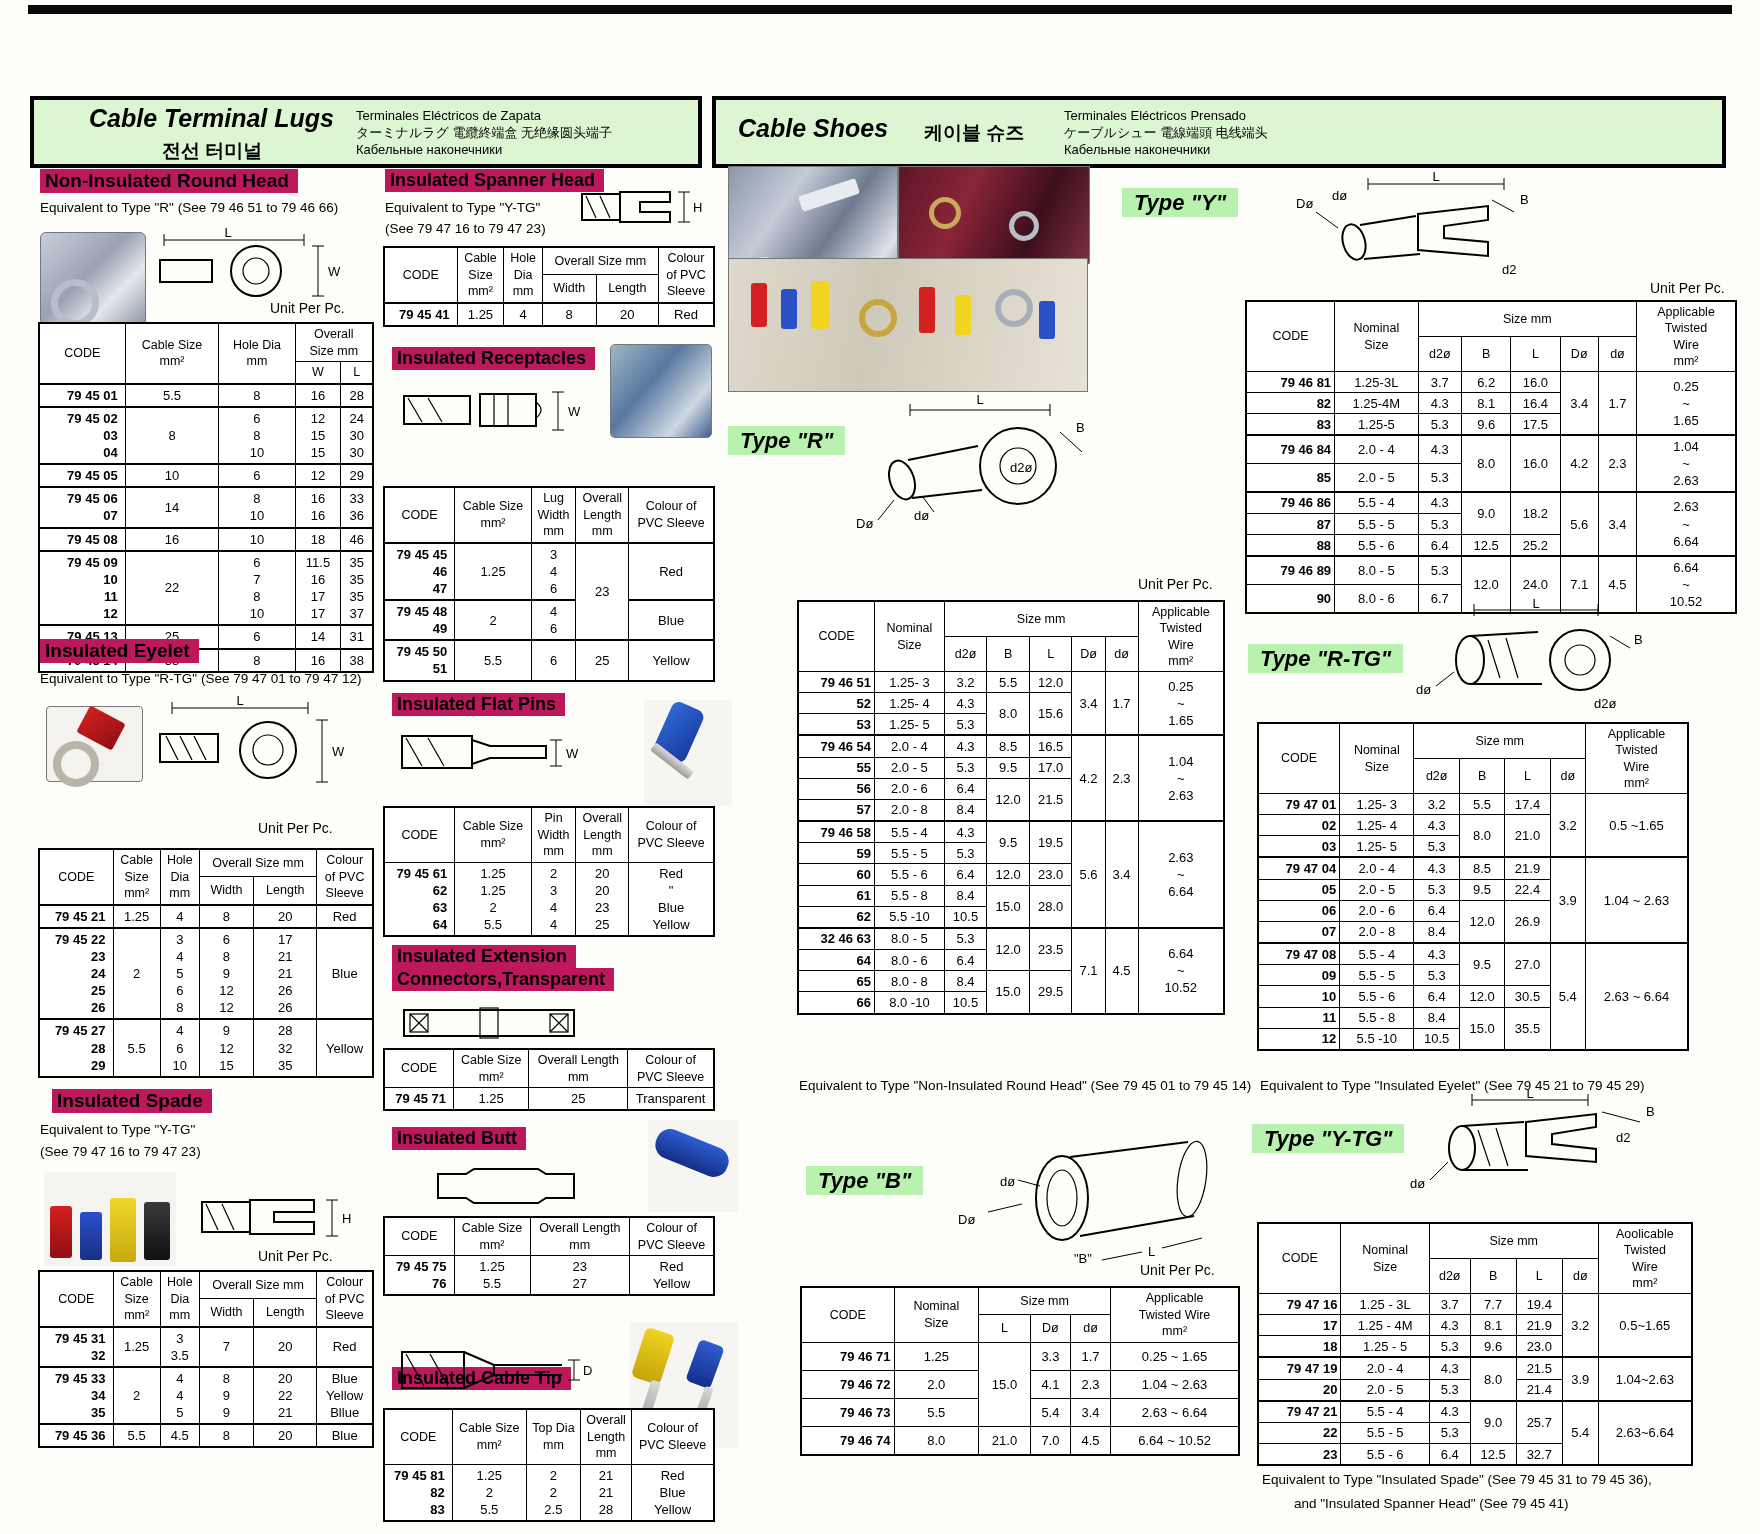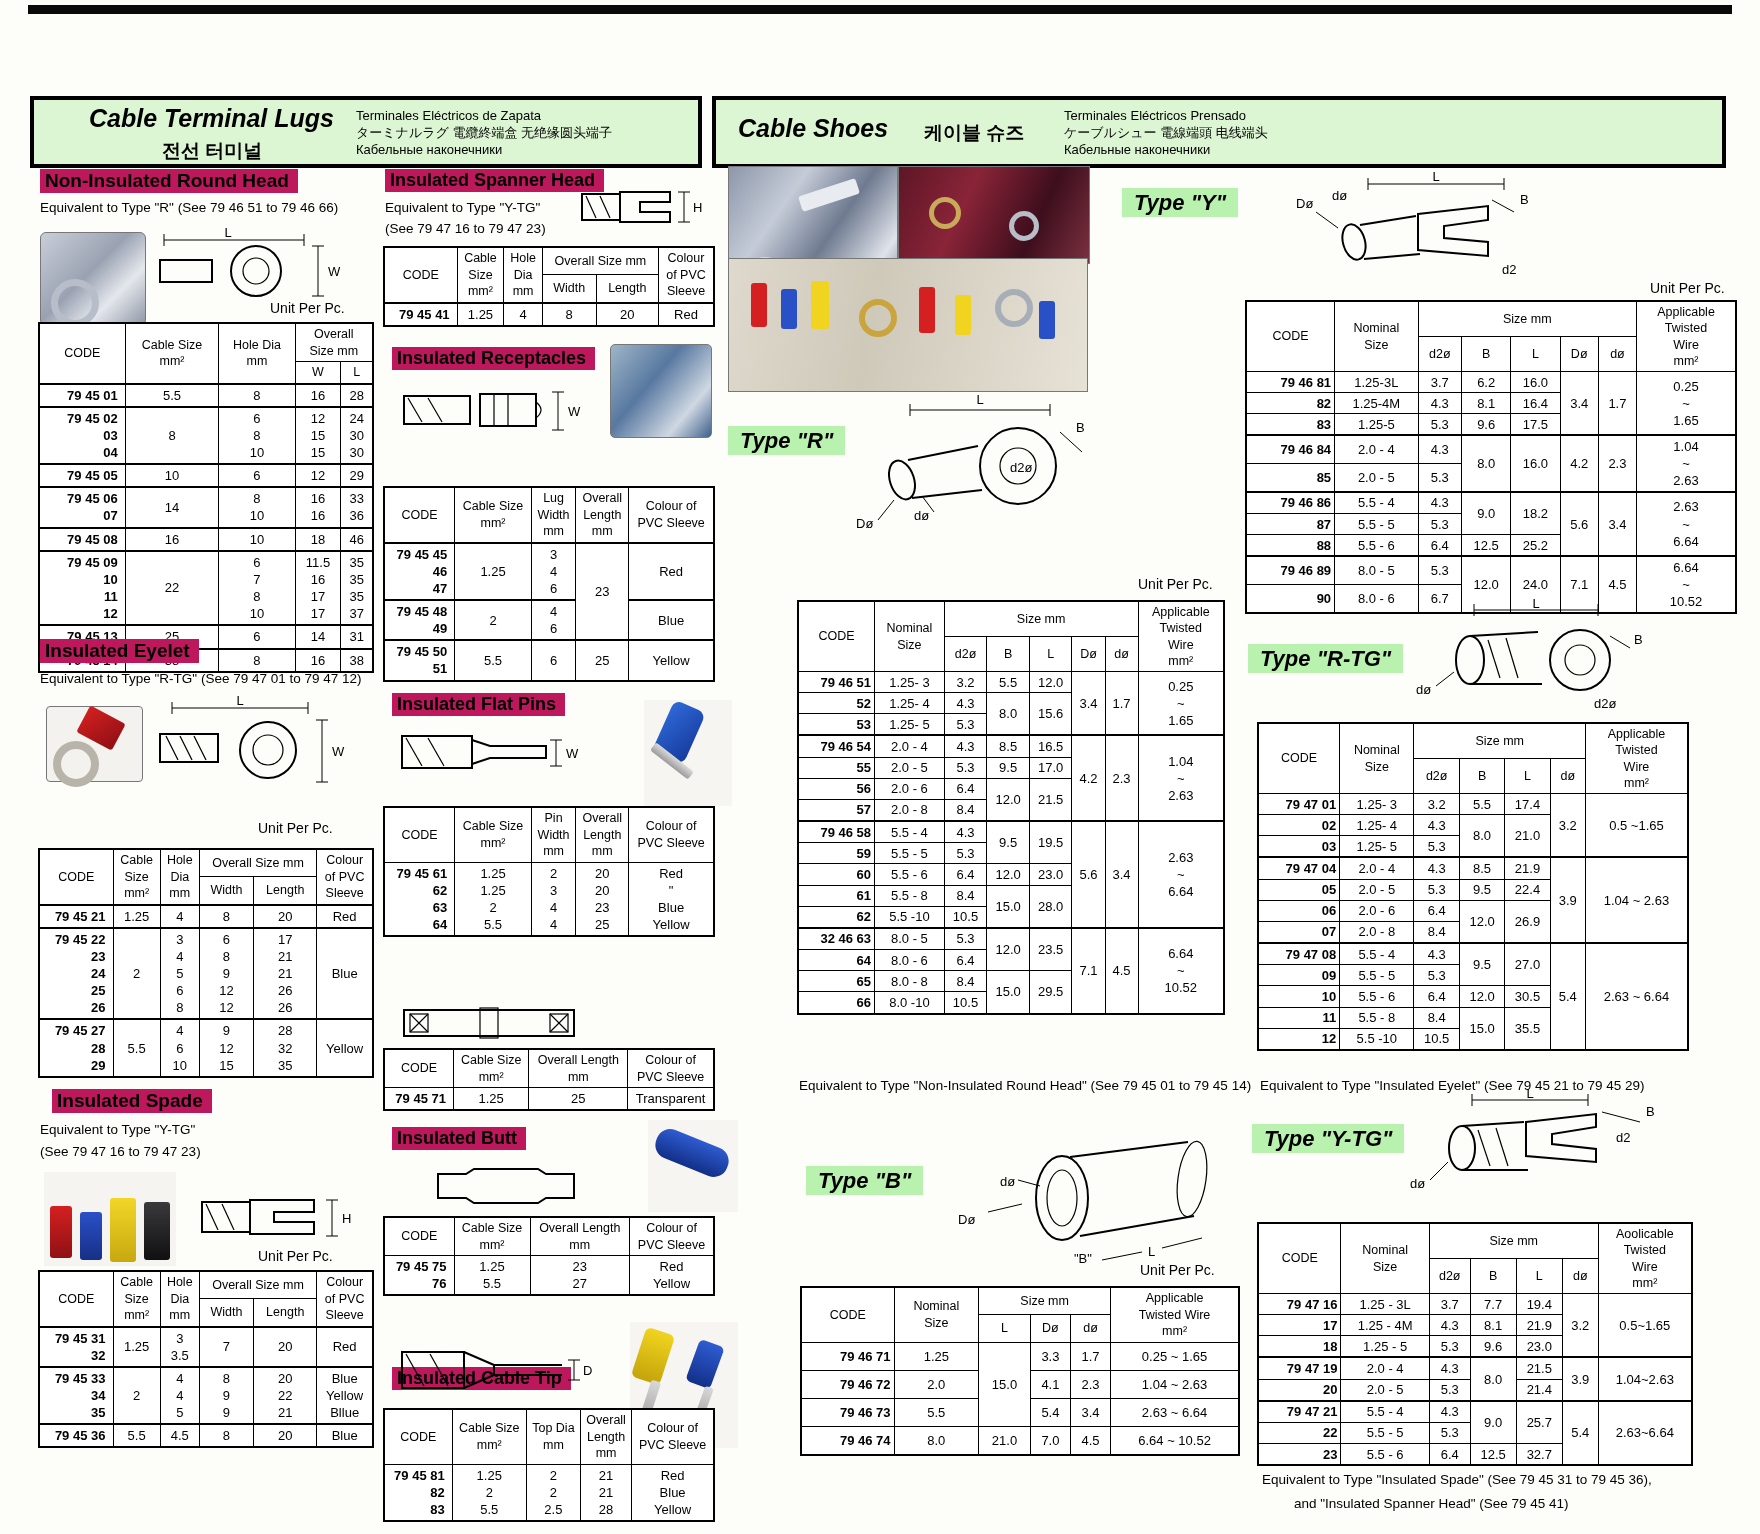--- a/index.html
+++ b/index.html
@@ -417,20 +417,24 @@
             <td>79 45 61<br>62<br>63<br>64</td>
             <td>1.25<br>1.25<br>2<br>5.5</td>
             <td>2<br>3<br>4<br>4</td>
             <td>20<br>20<br>23<br>25</td>
             <td>Red<br>"<br>Blue<br>Yellow</td>
           </tr>
         </tbody>
       </table>
     </div>
 
+  <div class="abs" style="left:392px;top:946px;width:270px;">
+    <div class="hstrip small"><span>Insulated Extension</span></div>
+    <div class="hstrip small" style="margin-top:2px;"><span>Connectors,Transparent</span></div>
+  </div>
   <svg class="abs" style="left:400px;top:1006px;" width="178" height="34" viewBox="0 0 178 34">
     <rect class="shape" x="4" y="4" width="170" height="26"></rect>
     <rect class="thin" x="10" y="8" width="18" height="18"></rect>
     <line class="thin" x1="10" y1="8" x2="28" y2="26"></line>
     <line class="thin" x1="28" y1="8" x2="10" y2="26"></line>
     <rect class="thin" x="150" y="8" width="18" height="18"></rect>
     <line class="thin" x1="150" y1="8" x2="168" y2="26"></line>
     <line class="thin" x1="168" y1="8" x2="150" y2="26"></line>
     <rect class="thin" x="80" y="2" width="18" height="30"></rect>
   </svg>

